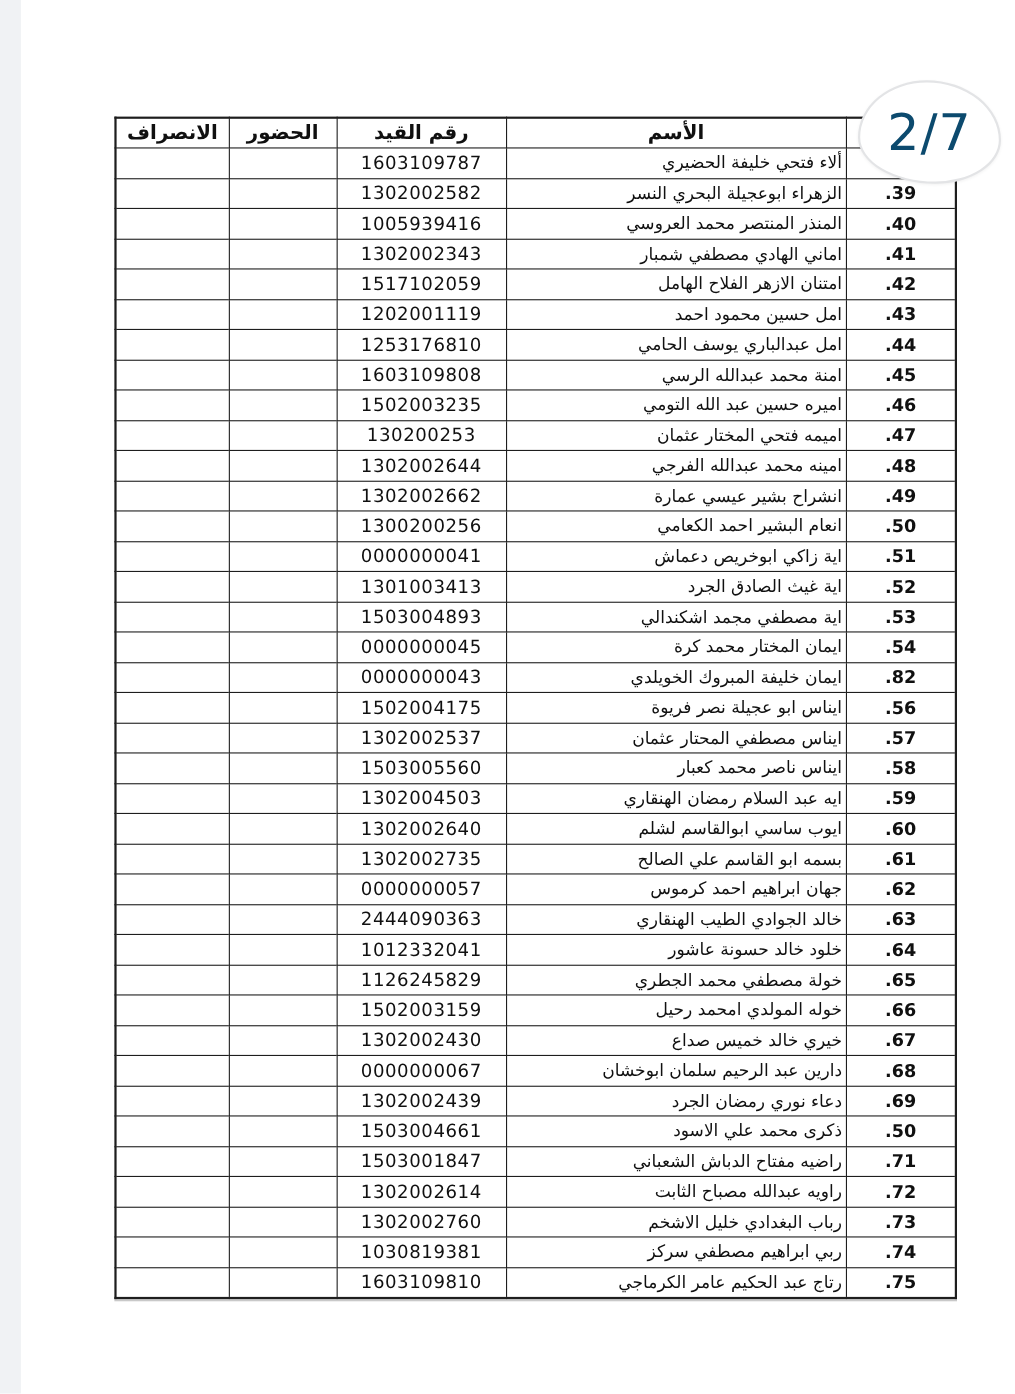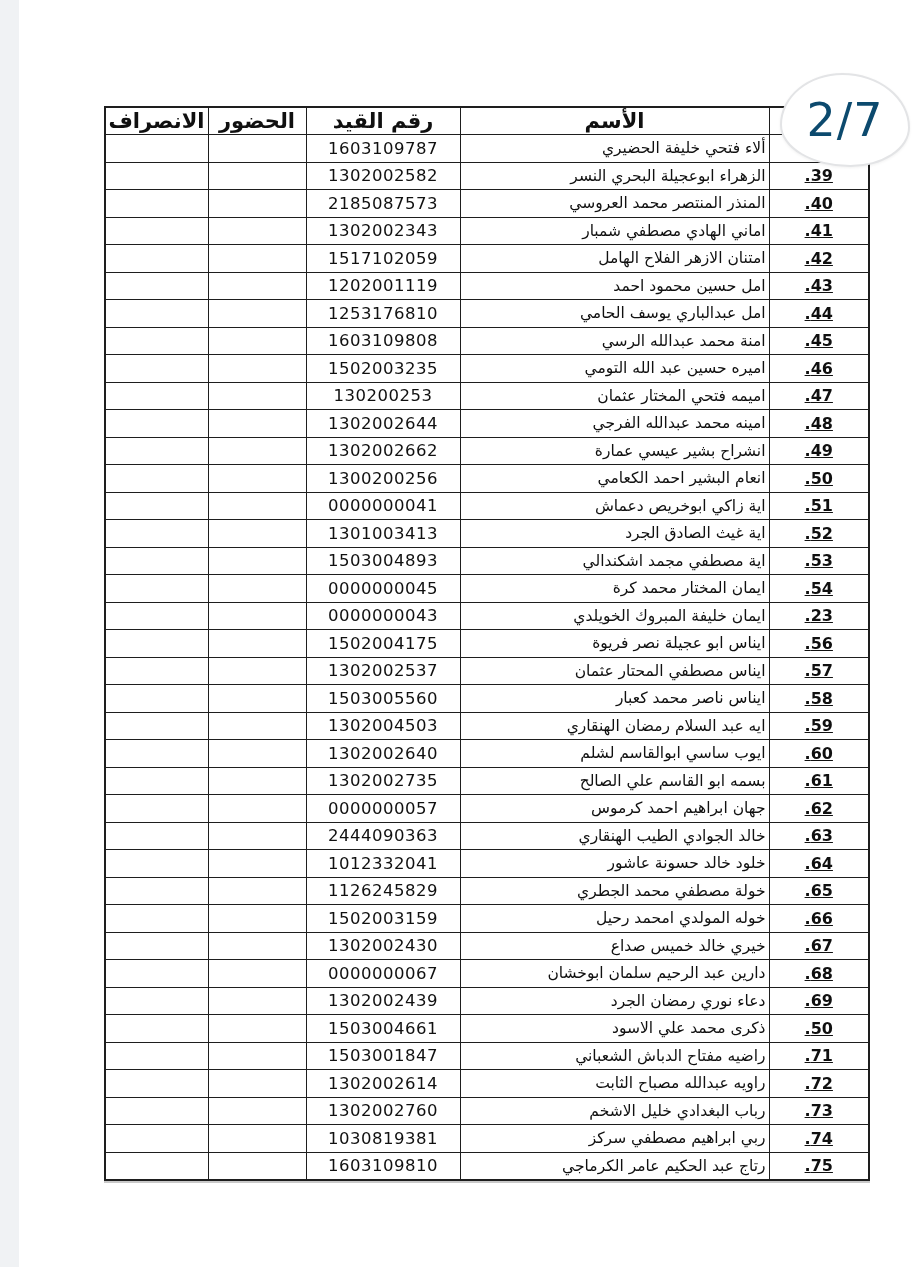--- a/index.html
+++ b/index.html
@@ -34,31 +34,30 @@
     border: 1px solid #1e1e1e;
     height: 27.5px;
     padding: 0 3px;
     overflow: hidden;
     white-space: nowrap;
     color: #101010;
     vertical-align: middle;
   }
   th.h {
     font-weight: bold;
-    font-size: 21px;
+    font-size: 18px;
     text-align: center;
     line-height: 26px;
     margin-left: 35px;
   }
   td.col-num {
     direction: rtl;
     text-align: center;
     font-weight: bold;
     font-size: 16px;
-    text-decoration: underline;
   }
   td.col-name {
     font-size: 15.5px;
     padding-right: 5px;
   }
   td.col-reg {
     direction: ltr;
     text-align: center;
     font-size: 16.5px;
     letter-spacing: 0.5px;
@@ -120,21 +119,21 @@
         <tr>
           <td class="col-num">39.</td>
           <td class="col-name">الزهراء ابوعجيلة البحري النسر</td>
           <td class="col-reg">1302002582</td>
           <td class="col-att"></td>
           <td class="col-dep"></td>
         </tr>
         <tr>
           <td class="col-num">40.</td>
           <td class="col-name">المنذر المنتصر محمد العروسي</td>
-          <td class="col-reg">2185087573</td>
+          <td class="col-reg">1005939416</td>
           <td class="col-att"></td>
           <td class="col-dep"></td>
         </tr>
         <tr>
           <td class="col-num">41.</td>
           <td class="col-name">اماني الهادي مصطفي شمبار</td>
           <td class="col-reg">1302002343</td>
           <td class="col-att"></td>
           <td class="col-dep"></td>
         </tr>
@@ -223,21 +222,21 @@
           <td class="col-dep"></td>
         </tr>
         <tr>
           <td class="col-num">54.</td>
           <td class="col-name">ايمان المختار محمد كرة</td>
           <td class="col-reg">0000000045</td>
           <td class="col-att"></td>
           <td class="col-dep"></td>
         </tr>
         <tr>
-          <td class="col-num">23.</td>
+          <td class="col-num">82.</td>
           <td class="col-name">ايمان خليفة المبروك  الخويلدي</td>
           <td class="col-reg">0000000043</td>
           <td class="col-att"></td>
           <td class="col-dep"></td>
         </tr>
         <tr>
           <td class="col-num">56.</td>
           <td class="col-name">ايناس ابو عجيلة نصر فريوة</td>
           <td class="col-reg">1502004175</td>
           <td class="col-att"></td>

